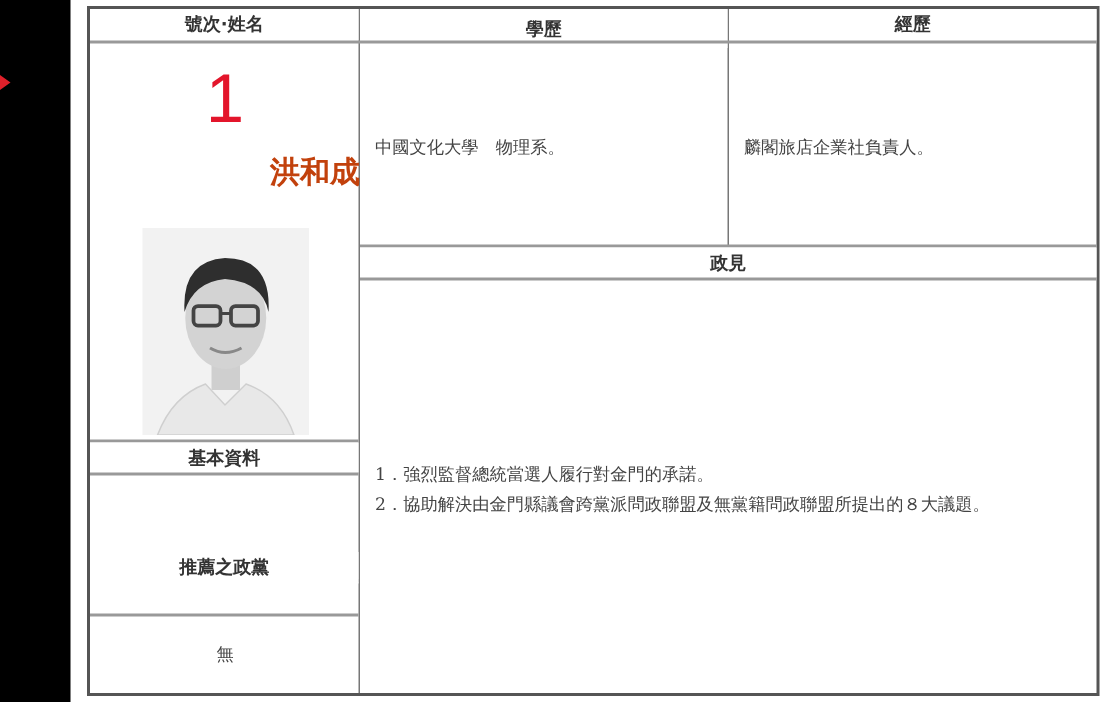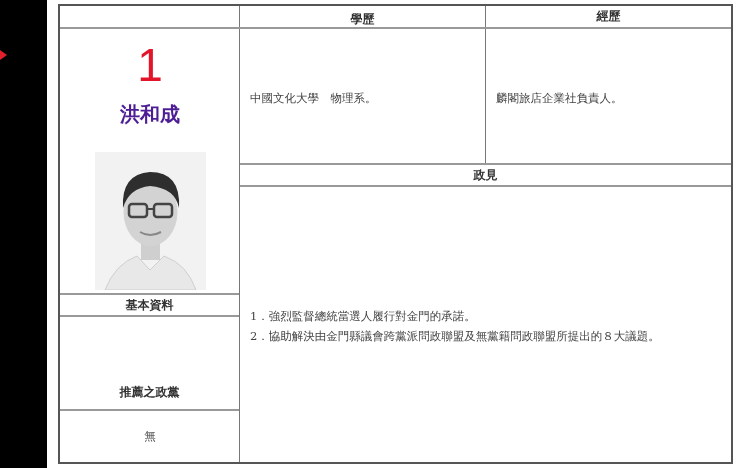--- a/index.html
+++ b/index.html
@@ -21,22 +21,22 @@
     background:#fff; text-align:center; font-weight:bold; font-size:12px; color:#333;
     display:flex; align-items:center; justify-content:center;
   }
   .hline { position:absolute; height:2px; background:#999; }
   .vline { position:absolute; width:1px; background:#777; }
   .number {
     position:absolute; left:0; width:180px; top:36px; text-align:center;
     font-family:"Liberation Sans", sans-serif; font-size:46px; color:#e3152b; line-height:46px;
   }
   .name {
-    position:absolute; left:0; width:180px; top:95px; text-align:center;
-    font-size:20px; font-weight:bold; color:#4c1d95;
+    position:absolute; left:0; width:180px; top:95px; text-align:right;
+    font-size:20px; font-weight:bold; color:#c2410c;
   }
   .photo {
     position:absolute; left:35px; top:146px; width:111px; height:138px;
     background:#f3f3f3; overflow:hidden;
   }
   .photo svg { display:block; }
   .body-text { font-family:"DejaVu Serif", "Liberation Serif", serif; font-size:11.5px; color:#444; }
   .info-lines { position:absolute; left:16px; top:322px; line-height:18px; }
   .party-val { position:absolute; left:0; width:180px; top:423px; text-align:center; }
   .edu-text { position:absolute; left:190px; top:85px; }
@@ -47,20 +47,21 @@
 <body>
 
 <div class="black-strip"></div>
 <div class="red-marker"></div>
 
 <div class="card">
 
   <div class="vline" style="left:179px; top:0; height:456px;"></div>
   <div class="vline" style="left:425px; top:0; height:158px;"></div>
 
+  <div class="cell hdr" style="left:0; top:0; width:179px; height:21px;">號次·姓名</div>
   <div class="cell hdr" style="left:180px; top:0; width:245px; height:26px;">學歷</div>
   <div class="cell hdr" style="left:426px; top:0; width:245px; height:21px;">經歷</div>
   <div class="hline" style="left:0; top:21px; width:671px;"></div>
 
   <div class="number">1</div>
   <div class="name">洪和成</div>
   <div class="photo">
     <svg width="111" height="138" viewBox="0 0 111 138">
       <rect width="111" height="138" fill="#f2f2f2"></rect>
       <path d="M10 138 Q20 112 42 104 L55 118 L69 104 Q92 112 101 138 Z" fill="#e8e8e8" stroke="#cfcfcf"></path>
@@ -72,21 +73,21 @@
       <line x1="52" y1="57" x2="59" y2="57" stroke="#444" stroke-width="2"></line>
       <path d="M45 80 Q55 86 66 80" fill="none" stroke="#888" stroke-width="2"></path>
     </svg>
   </div>
 
   <div class="hline" style="left:0; top:287px; width:179px;"></div>
   <div class="cell hdr" style="left:0; top:289px; width:179px; height:20px;">基本資料</div>
   <div class="hline" style="left:0; top:309px; width:179px;"></div>
 
   <div class="hline" style="left:0; top:380px; width:179px;"></div>
-  <div class="cell hdr" style="left:0; top:376px; width:179px; height:21px;">推薦之政黨</div>
+  <div class="cell hdr" style="left:0; top:362px; width:179px; height:21px;">推薦之政黨</div>
   <div class="hline" style="left:0; top:403px; width:179px;"></div>
   <div class="party-val body-text">無</div>
 
   <div class="edu-text body-text">中國文化大學　物理系。</div>
   <div class="exp-text body-text">麟閣旅店企業社負責人。</div>
 
   <div class="hline" style="left:180px; top:157px; width:491px;"></div>
   <div class="cell hdr" style="left:180px; top:159px; width:491px; height:20px;text-align:right;">政見</div>
   <div class="hline" style="left:180px; top:179px; width:491px;"></div>
 

